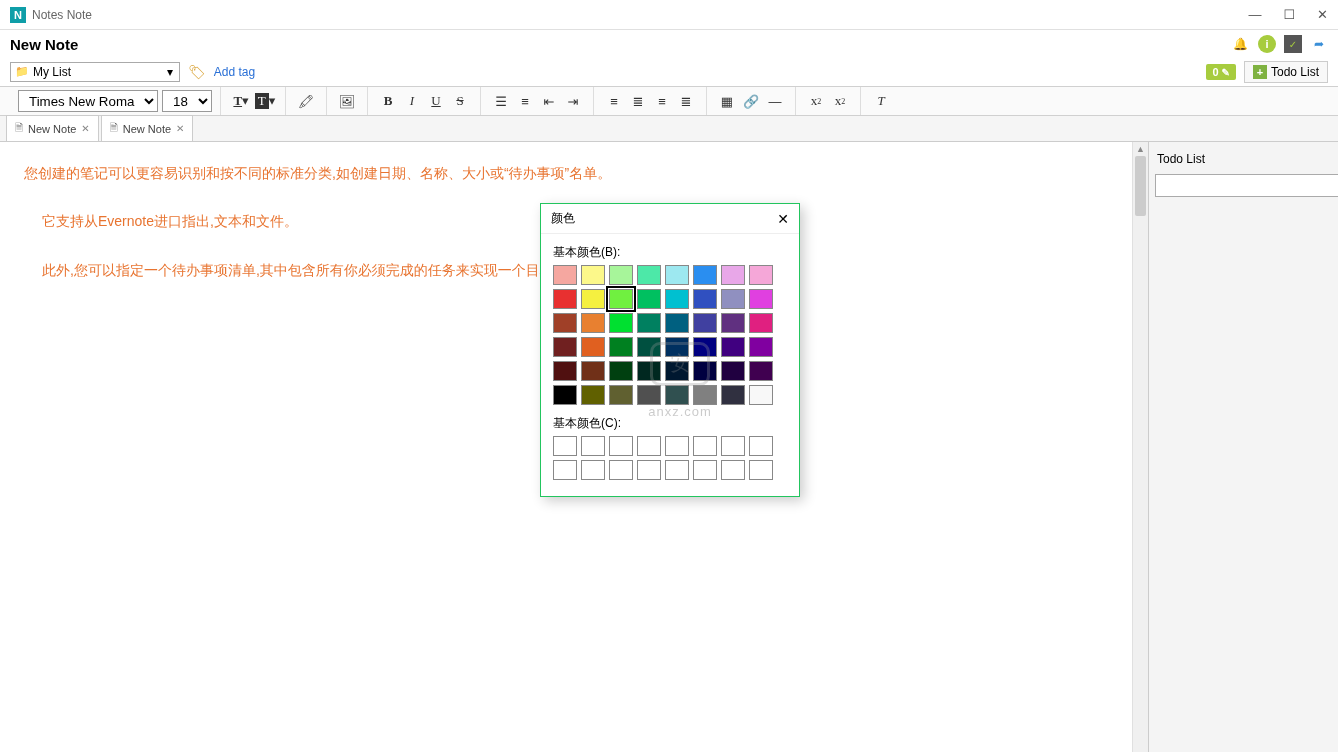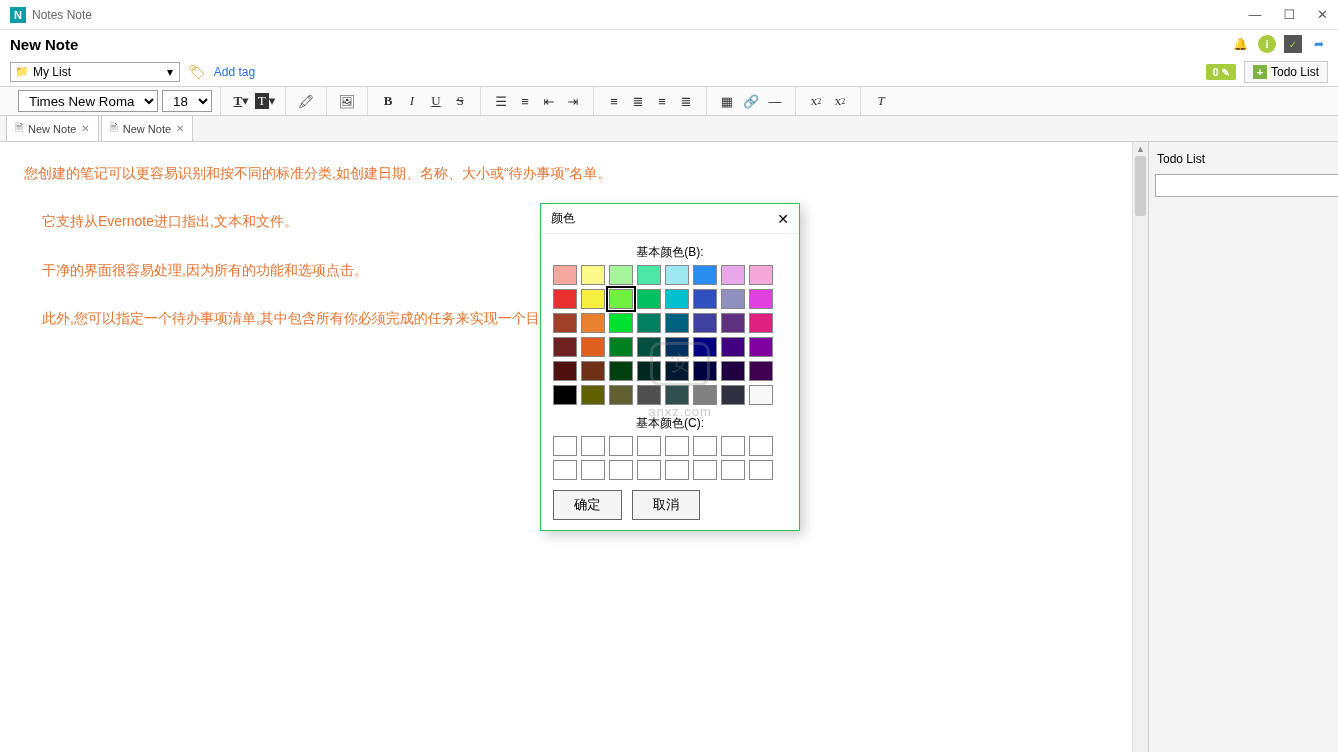--- a/index.html
+++ b/index.html
@@ -59,21 +59,21 @@
 .todo-panel { width: 190px; border-left: 1px solid #ccc; background: #f4f4f4; padding: 6px; }
 .todo-panel .title { padding: 4px 2px; font-size: 12px; }
 .todo-panel .row { display: flex; gap: 4px; margin-top: 4px; }
 .todo-panel input { flex: 1; border: 1px solid #aaa; padding: 3px; }
 
 
 .dialog { position: absolute; left: 540px; top: 168px; width: 260px; border: 1px solid #22c55e; background: #fff; box-shadow: 4px 4px 12px rgba(0,0,0,0.2); margin-top: 35px; }
 .dialog .dlg-title { padding: 6px 10px; font-size: 12px; display: flex; align-items: center; border-bottom: 1px solid #eee; }
 .dialog .dlg-title .close-x { margin-left: auto; font-size: 14px; }
 .dialog .body { padding: 10px 12px; }
-.dialog .label { font-size: 12px; margin-bottom: 4px; text-align: center; }
+.dialog .label { font-size: 12px; margin-bottom: 4px; }
 .swatch-grid { display: grid; grid-template-columns: repeat(8, 24px); gap: 4px; margin-bottom: 10px; }
 .swatch { width: 24px; height: 20px; border: 1px solid #888; }
 .swatch.selected { outline: 2px solid #000; outline-offset: 1px; }
 .custom-grid { display: grid; grid-template-columns: repeat(8, 24px); gap: 4px; margin-bottom: 6px; }
 .custom-grid .swatch { background: #fff; }
 .dialog .wide-btn { width: 100%; border: 1px solid #888; padding: 5px; background: #f5f5f5; margin-top: 12px; }
 .dialog .dlg-buttons { display: flex; gap: 10px; margin-top: 10px; }
 .dialog .dlg-buttons button { border: 1px solid #666; padding: 5px 20px; background: #f5f5f5; }
 
 
@@ -183,21 +183,20 @@
     <span class="tabicon">🗎</span>
     <span>New Note</span>
     <span class="close">✕</span>
   </div>
 </div>
 
 <div class="main">
   <div class="editor">
     <p>您创建的笔记可以更容易识别和按不同的标准分类,如创建日期、名称、大小或“待办事项”名单。</p>
     <p class="indent">它支持从Evernote进口指出,文本和文件。</p>
-    <p class="indent">干净的界面很容易处理,因为所有的功能和选项点击。</p>
     <p class="indent">此外,您可以指定一个待办事项清单,其中包含所有你必须完成的任务来实现一个目标</p>
   </div>
   <div class="scrollbar-v">
     <div class="arrow up">▲</div>
     <div class="thumb"></div>
   </div>
   <div class="todo-panel">
     <div class="title">Todo List</div>
     <div class="row">
       <input type="text" style="">
@@ -275,23 +274,19 @@
         <div class="swatch"></div>
         <div class="swatch"></div>
         <div class="swatch"></div>
         <div class="swatch"></div>
         <div class="swatch"></div>
         <div class="swatch"></div>
         <div class="swatch"></div>
         <div class="swatch"></div>
         <div class="swatch"></div>
       </div>
-    <div class="dlg-buttons">
-      <button>确定</button>
-      <button>取消</button>
-    </div>
   </div>
 </div>
 
 <div class="watermark">
   <div class="wm-box">安</div>
   <div class="wm-text">anxz.com</div>
 </div>
 
 </body></html>

